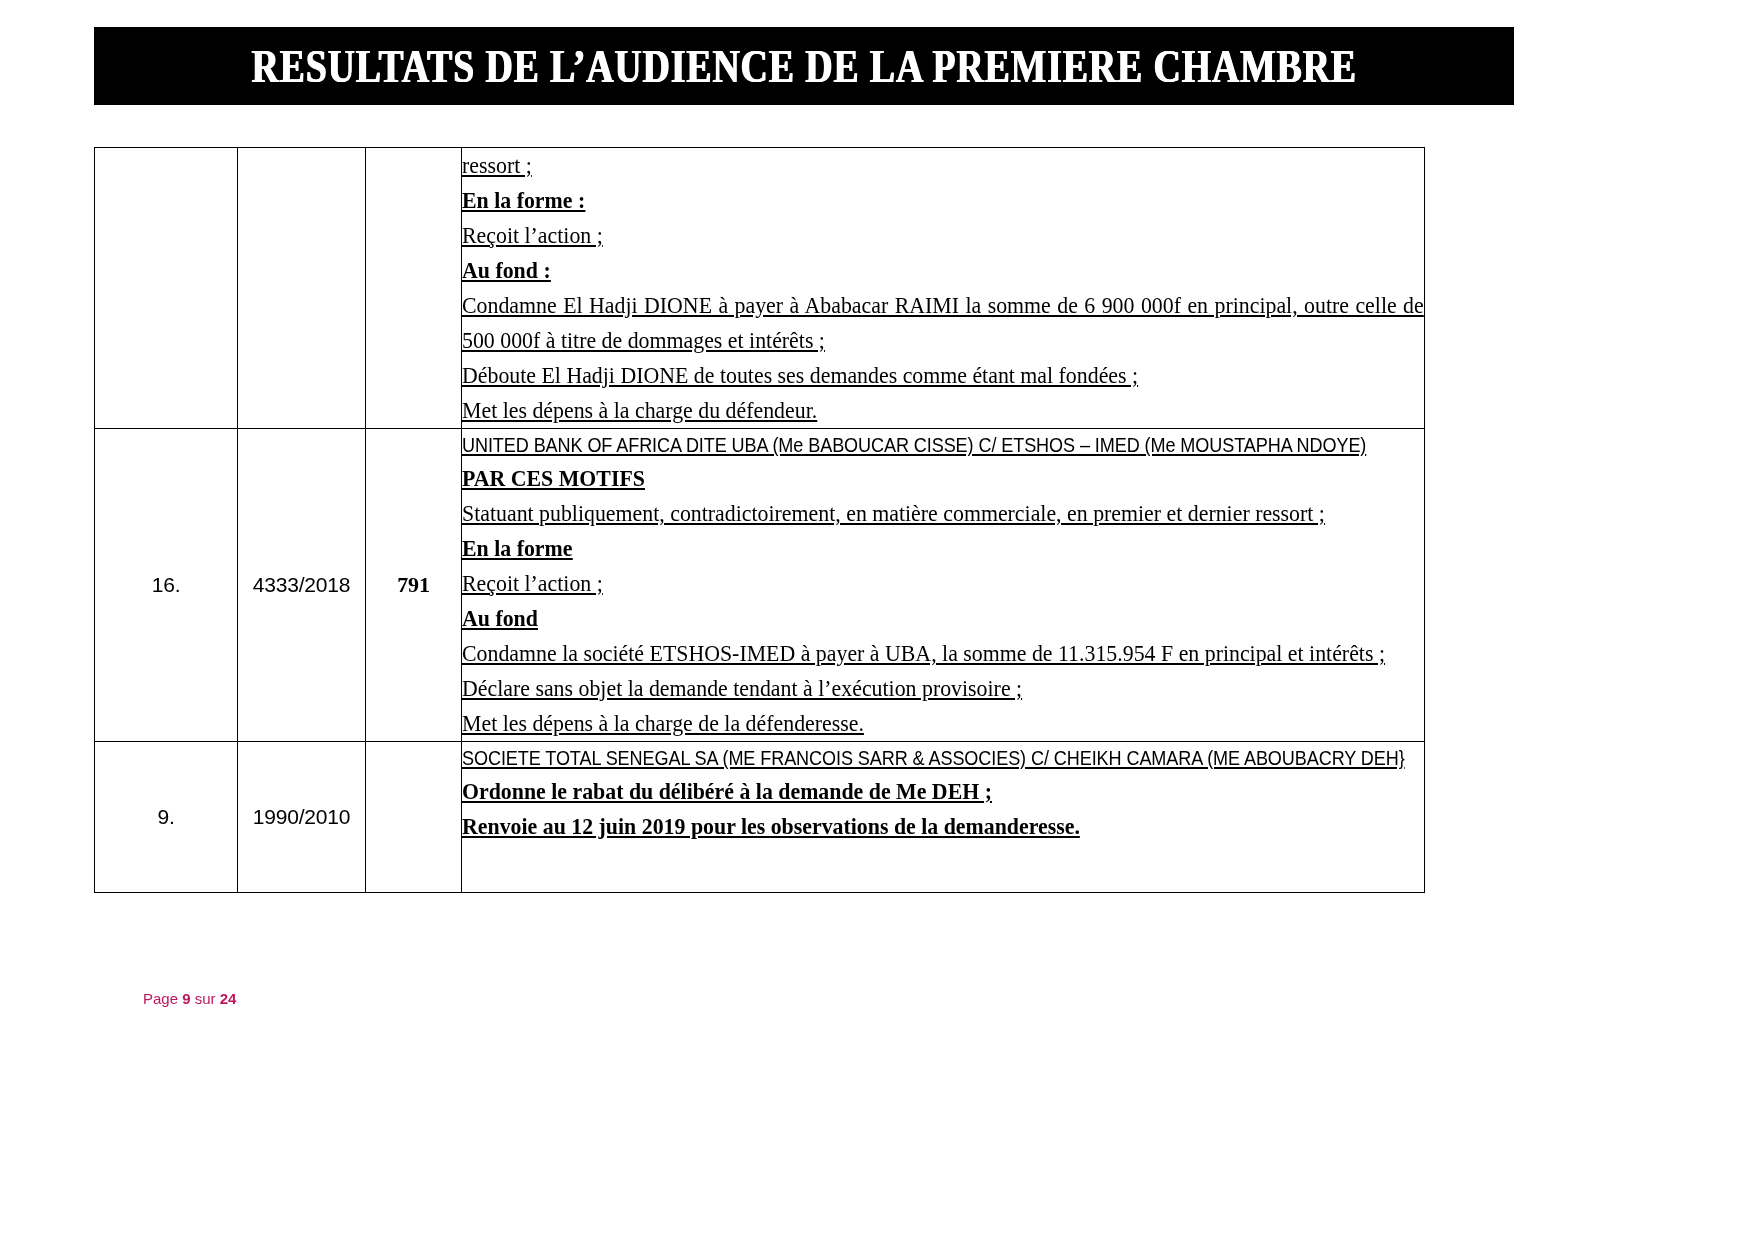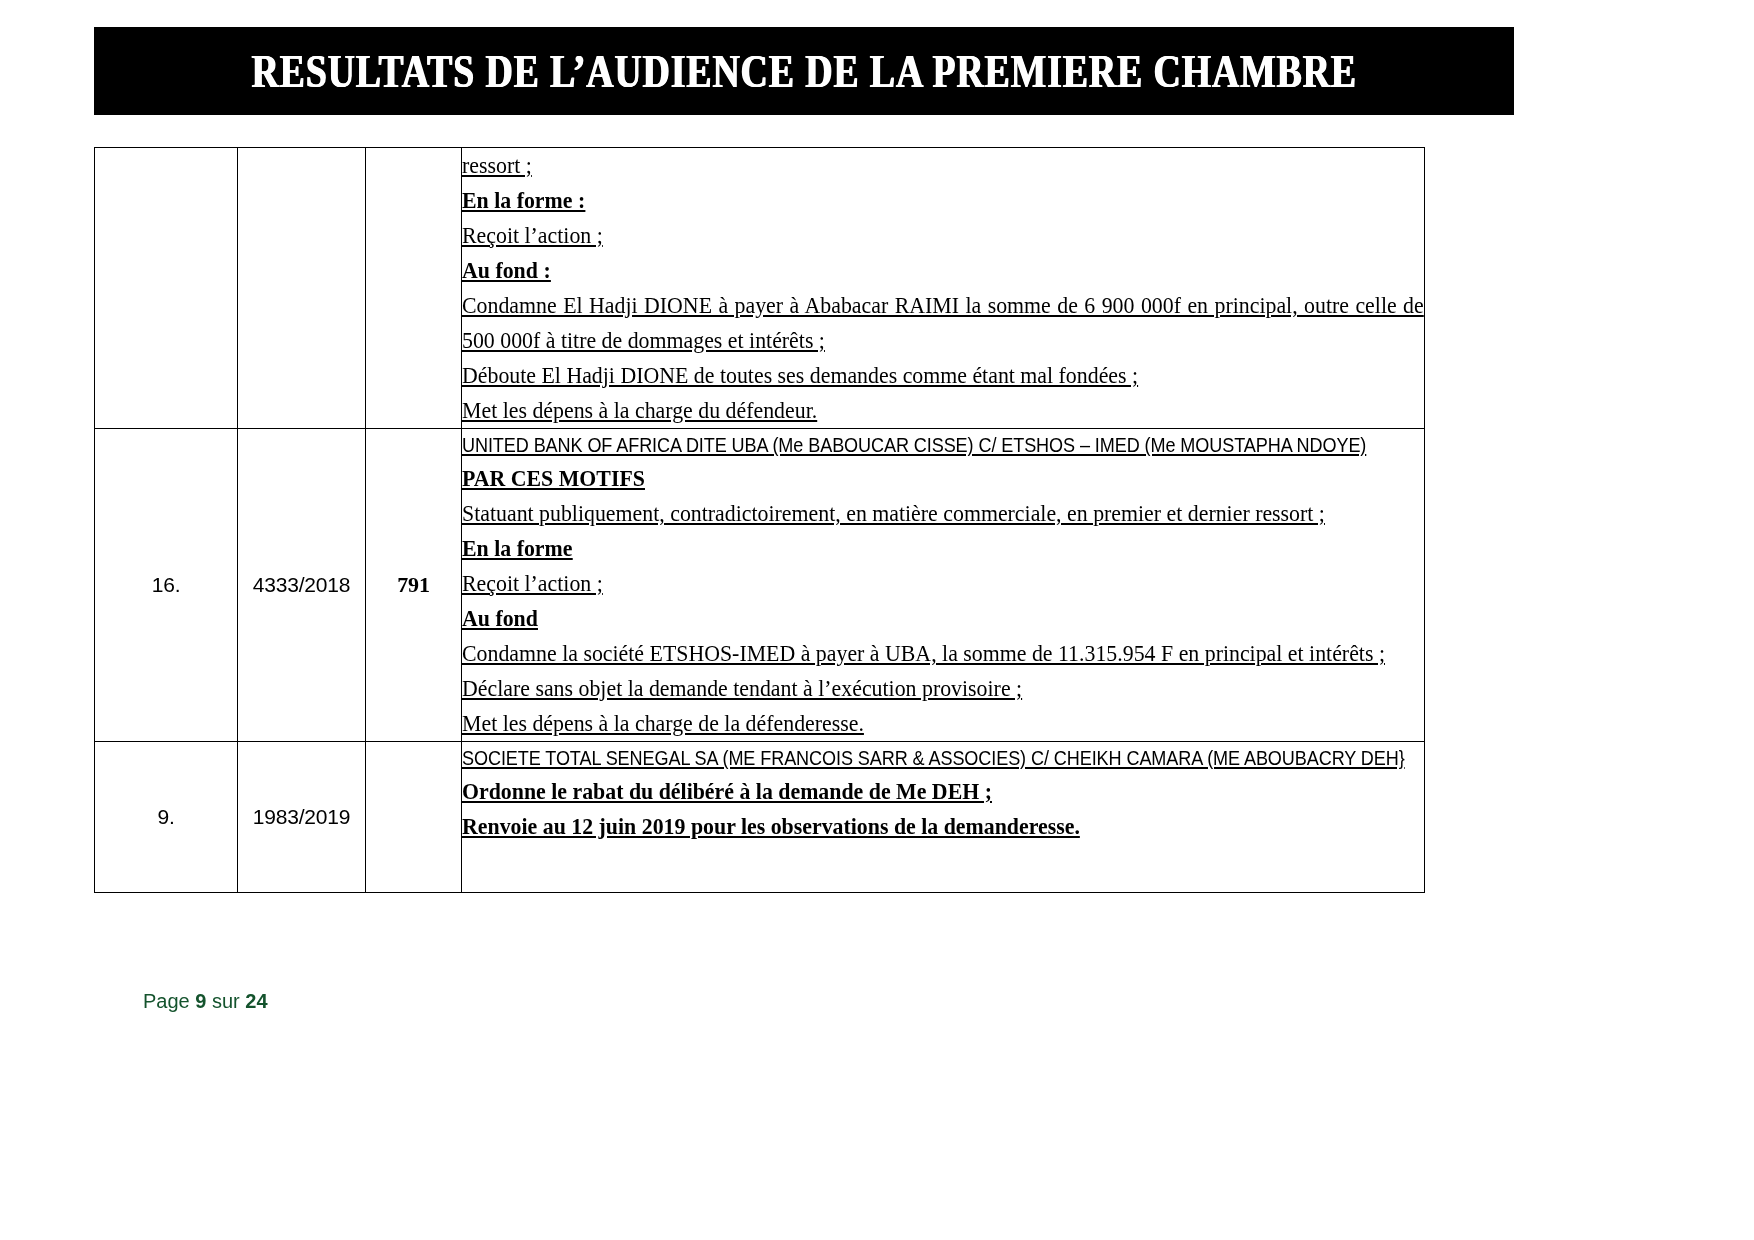--- a/index.html
+++ b/index.html
@@ -15,21 +15,21 @@
     color: #000000;
     overflow: hidden;
   }
 
   
   .banner {
     position: absolute;
     left: 94px;
     top: 27px;
     width: 1420px;
-    height: 88px;
+    height: 78px;
     background: #000000;
     display: flex;
     align-items: center;
     justify-content: center;
   }
   .banner-title {
     color: #ffffff;
     font-family: "Liberation Serif", serif;
     font-weight: bold;
     font-size: 38px;
@@ -111,22 +111,22 @@
     text-underline-offset: 2px;
   }
   .bold-ln { font-weight: bold; }
 
   
   .footer {
     position: absolute;
     left: 143px;
     top: 990px;
     font-family: "Liberation Sans", sans-serif;
-    font-size: 20px;
-    color: #14532d;
+    font-size: 15px;
+    color: #be185d;
   }
   .footer b { font-weight: bold; }
 </style>
 </head>
 <body>
 
 <div class="banner">
   <div class="banner-title">RESULTATS DE L’AUDIENCE DE LA PREMIERE CHAMBRE</div>
 </div>
 
@@ -166,21 +166,21 @@
         <div class="ln">Reçoit l’action ;</div>
         <div class="ln sub">Au fond</div>
         <div class="ln-wrap">Condamne la société ETSHOS-IMED à payer à UBA, la somme de 11.315.954 F en principal et intérêts ;</div>
         <div class="ln">Déclare sans objet la demande tendant à l’exécution provisoire ;</div>
         <div class="ln">Met les dépens à la charge de la défenderesse.</div>
       </td>
     </tr>
 
     <tr>
       <td class="cell-center">9.</td>
-      <td class="cell-center cell-case">1983/2019</td>
+      <td class="cell-center cell-case">1990/2010</td>
       <td class="cell-center bold"></td>
       <td class="body-cell" style="padding-bottom:48px;margin-left:34px;">
         <div class="head-line">SOCIETE TOTAL SENEGAL SA (ME FRANCOIS SARR &amp; ASSOCIES) C/ CHEIKH CAMARA (ME ABOUBACRY DEH}</div>
         <div class="ln bold-ln">Ordonne le rabat du délibéré à la demande de Me DEH ;</div>
         <div class="ln bold-ln">Renvoie au 12 juin 2019 pour les observations de la demanderesse.</div>
       </td>
     </tr>
 
   </tbody>
 </table>

